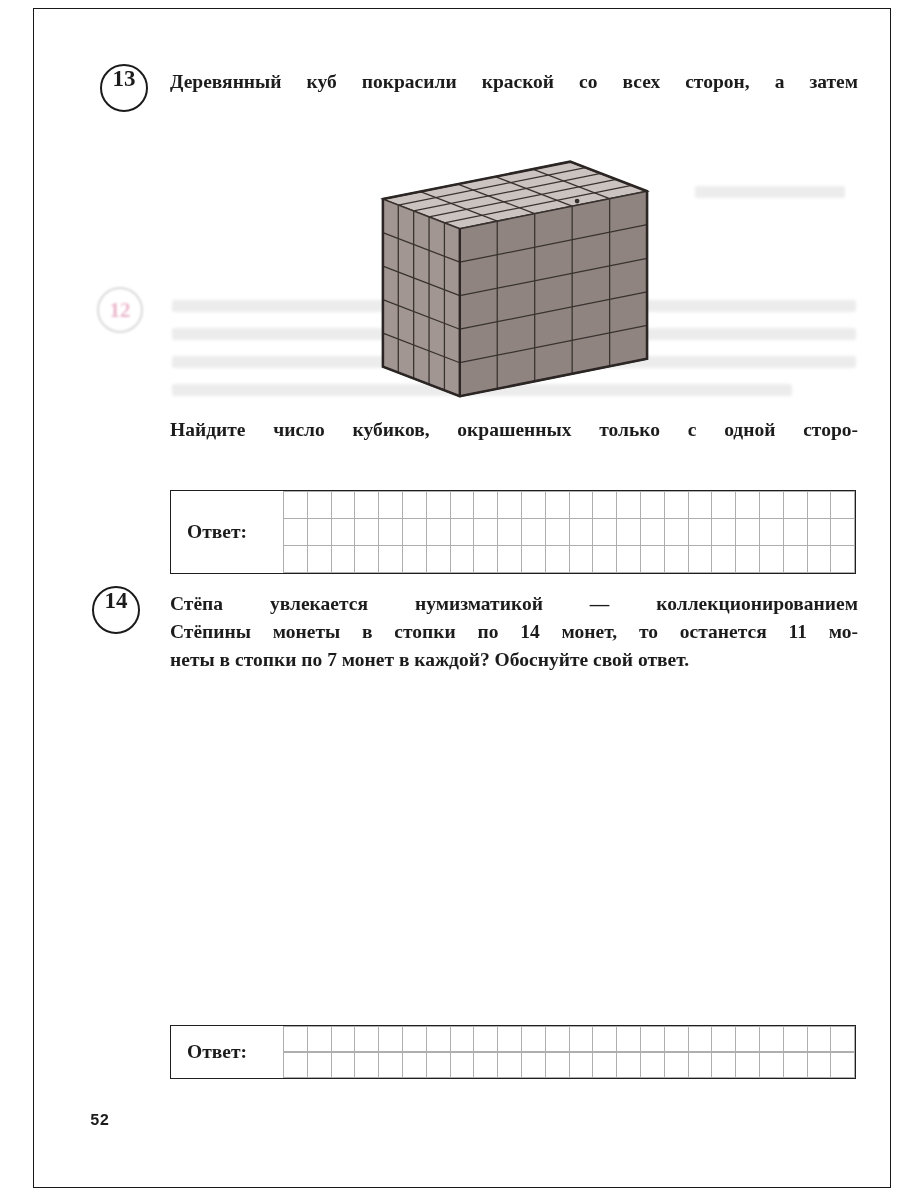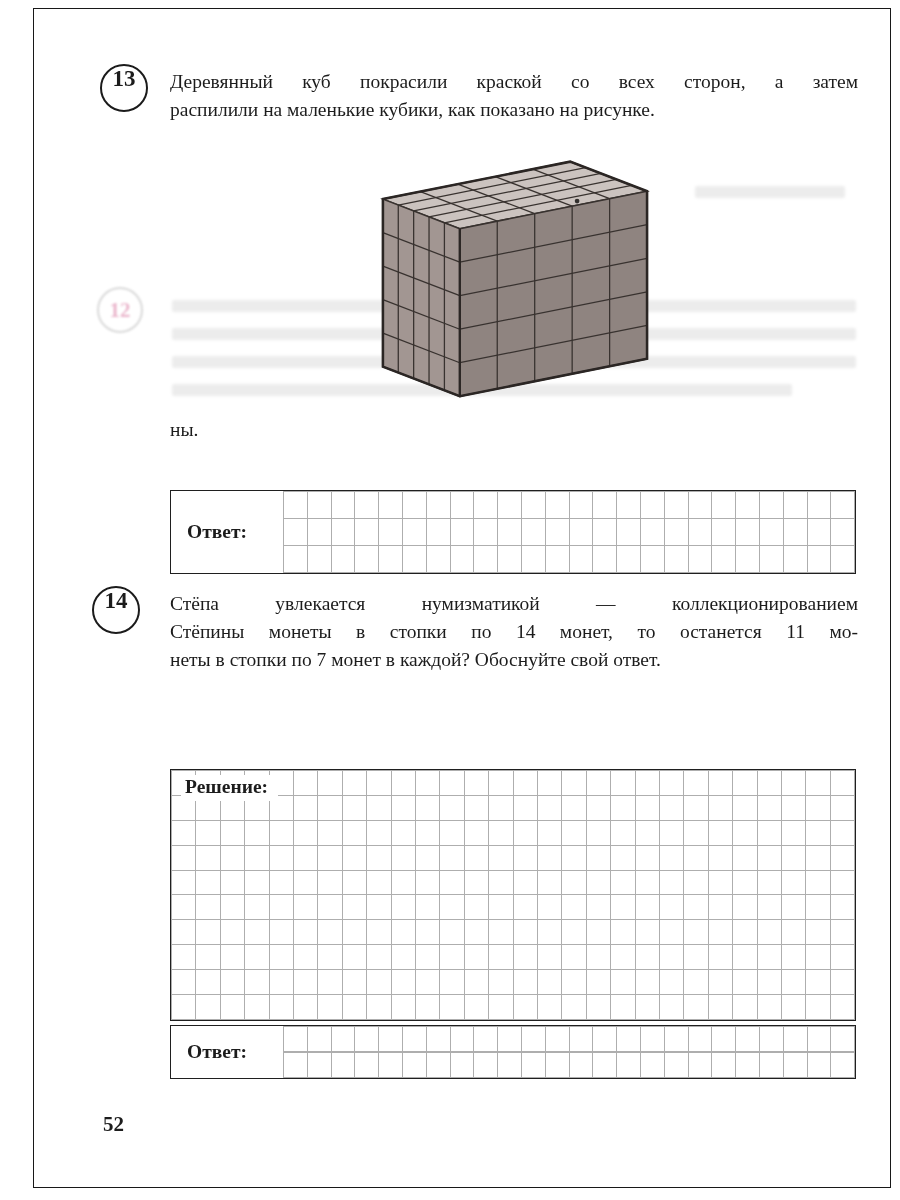--- a/index.html
+++ b/index.html
@@ -38,21 +38,21 @@
     width: 44px; height: 44px;
     border: 2.4px solid #1b1b1b;
     border-radius: 50%;
     background: #ffffff;
     display: flex; align-items: flex-start; justify-content: center;
     font-weight: bold; font-size: 23px;
   }
   .ptext {
     position: absolute;
     left: 170px; width: 688px;
-    font-weight: normal;
+    font-weight: bold;
     font-size: 19.5px;
     line-height: 28px;
   }
   .ptext .line { display: block; }
   .ptext .jline { text-align: justify; text-align-last: justify; }
   
   .cube-wrap { position: absolute; left: 365px; top: 138px; width: 298px; height: 276px; }
   
   .abox {
     position: absolute;
@@ -84,22 +84,22 @@
   .sol-label {
     position: absolute;
     left: 10px; top: 5px;
     padding: 1px 10px 3px 4px;
     background: #ffffff;
     font-weight: bold; font-size: 19.5px;
     z-index: 3;
   }
   .page-num {
     position: absolute;
-    left: 103px; top: 1112px;
-    font-size: 21px; font-weight: 600;
+    left: 90px; top: 1112px;
+    font-size: 16px; font-weight: 600; font-family: Liberation Mono, monospace;
   }
 </style>
 </head>
 <body>
 
 <div class="page">
 
   <div class="frame"></div>
 
   <div class="ghost ghost-bar" style="left:695px; top:186px; width:150px;"></div>
@@ -110,21 +110,20 @@
   <div class="ghost ghost-bar" style="left:172px; top:384px; width:620px;"></div>
 
   <div class="content">
 
     <div class="num-badge" style="left:100px; top:64px;">
       <span>13</span>
     </div>
 
     <div class="ptext" style="top:68px;">
       <span class="line jline">Деревянный куб покрасили краской со всех сторон, а затем</span>
-      <span class="line">распилили на маленькие кубики, как показано на рисунке.</span>
     </div>
 
     <div class="cube-wrap">
       <svg width="298" height="276" viewBox="0 0 300 280">
 
         <polygon points="95,92 17,62 207,24 285,54" fill="#cbc3bf" stroke="#38322f" stroke-width="1.6"></polygon>
         <polygon points="95,92 17,62 17,232 95,262" fill="#a29692" stroke="#38322f" stroke-width="1.6"></polygon>
         <polygon points="95,92 285,54 285,224 95,262" fill="#8f8480" stroke="#38322f" stroke-width="1.6"></polygon>
 
         <g stroke="#38322f" stroke-width="1.3">
@@ -160,42 +159,38 @@
           <line x1="32.6" y1="68" x2="222.6" y2="30"></line>
         </g>
 
         <polygon points="17,62 207,24 285,54 285,224 95,262 17,232" fill="none" stroke="#2b2624" stroke-width="2.6"></polygon>
         <line x1="95" y1="92" x2="95" y2="262" stroke="#2b2624" stroke-width="2.4"></line>
         <circle cx="214" cy="64" r="2.4" fill="#33302e"></circle>
       </svg>
     </div>
 
     <div class="ptext" style="top:416px;">
-      <span class="line">ны.</span>
+      <span class="line jline">Найдите число кубиков, окрашенных только с одной сторо-</span>
     </div>
 
     <div class="abox" style="top:478px; height:84px;">
       <div class="grid-right" style="--row:27px;"></div>
       <span class="label">Ответ:</span>
     </div>
 
     <div class="num-badge" style="left:92px; top:586px;">
       <span>14</span>
     </div>
 
     <div class="ptext" style="top:590px;">
       <span class="line jline">Стёпа увлекается нумизматикой — коллекционированием</span>
       <span class="line jline">Стёпины монеты в стопки по 14 монет, то останется 11 мо-</span>
       <span class="line">неты в стопки по 7 монет в каждой? Обоснуйте свой ответ.</span>
     </div>
 
-    <div class="abox" style="top:757px; height:252px;">
-      <div class="grid-full"></div>
-      <span class="sol-label">Решение:</span>
-    </div>
 
     <div class="abox" style="top:1013px; height:54px;">
       <div class="grid-right" style="--row:25.5px;"></div>
       <span class="label">Ответ:</span>
     </div>
 
     <div class="page-num">52</div>
 
   </div>
 </div>

